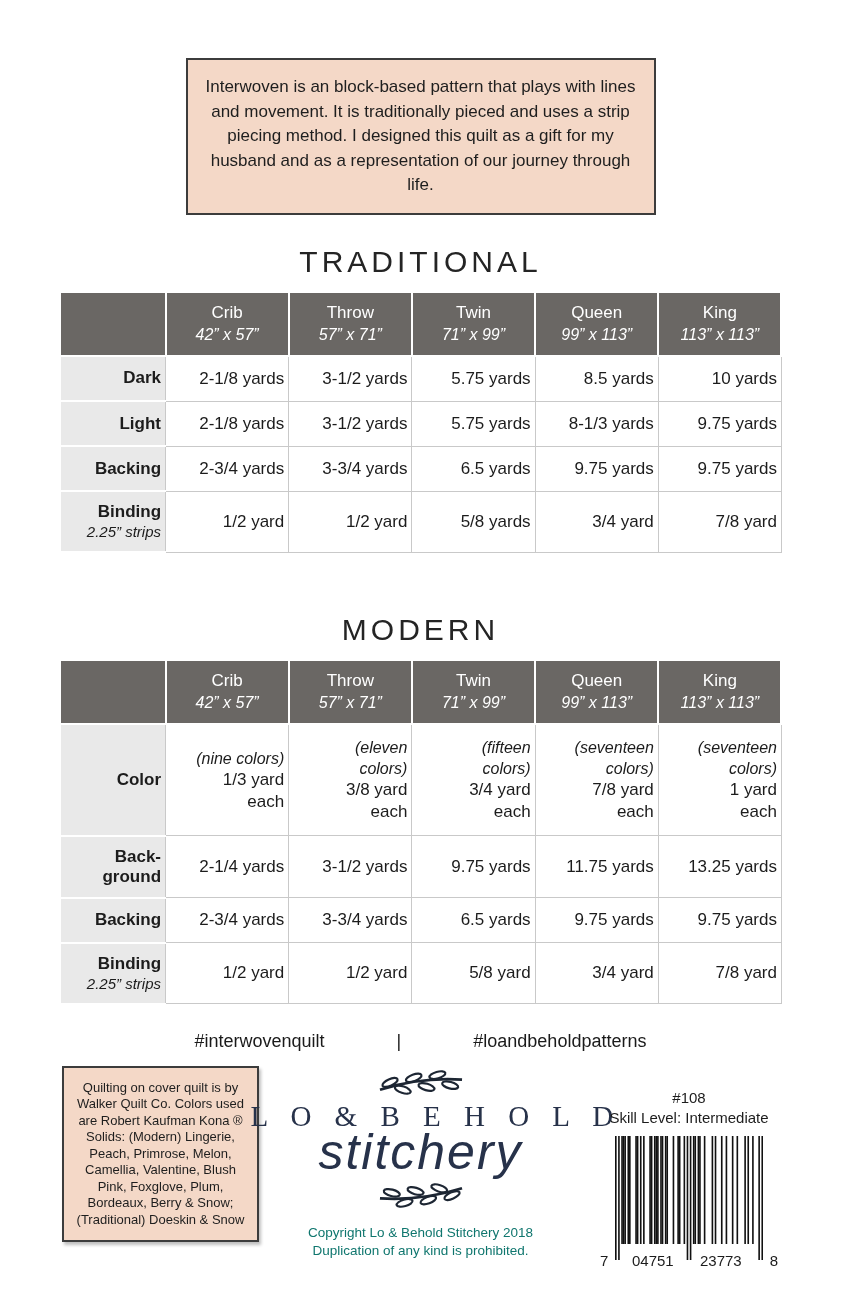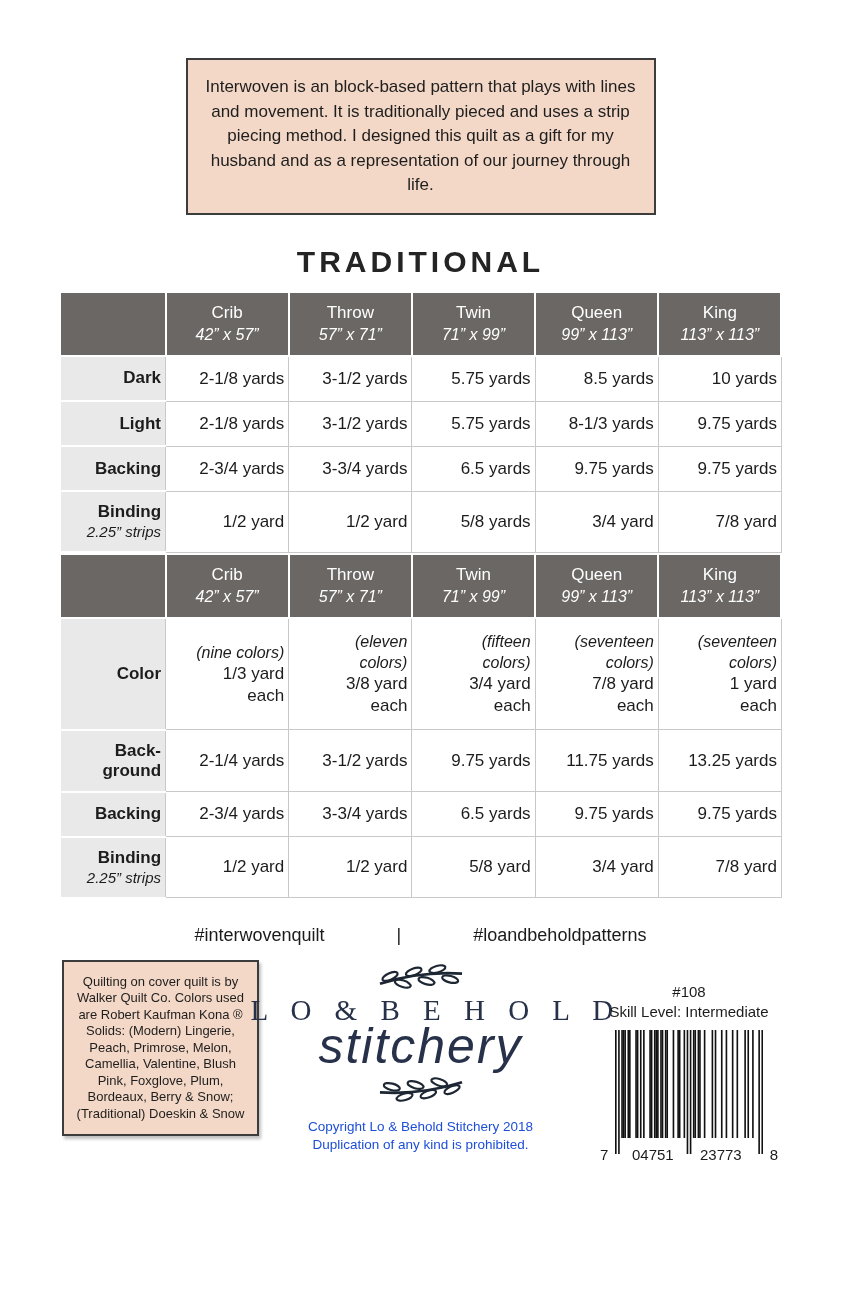--- a/index.html
+++ b/index.html
@@ -18,21 +18,21 @@
   
   .intro-box{
     width:470px;box-sizing:border-box;margin:58px auto 0;
     background:var(--pink);border:2px solid var(--box-border);
     padding:15px 16px;text-align:center;
   }
   .intro-box p{margin:0;font-size:17px;line-height:24.5px;color:#1e1e1e;}
 
   
   .section-title{
-    text-align:center;font-weight:700;color:#242424;
+    text-align:center;font-weight:400;color:#242424;
     font-size:30px;letter-spacing:4px;margin:30px 0 12px;
   }
   .section-title.modern{margin-top:60px;}
 
   
   table.yardage{
     width:722px;margin:0 auto;border-collapse:collapse;table-layout:fixed;
   }
   table.yardage col.c-label{width:106px;}
   table.yardage col.c-size{width:123.2px;}
@@ -79,21 +79,21 @@
   .laurel{display:block;margin:0 auto;}
   .laurel.flip{transform:rotate(180deg);}
   .logo-name{
     font-family:"Liberation Serif",serif;font-size:29px;letter-spacing:8px;
     line-height:30px;margin-top:4px;white-space:nowrap;
   }
   .logo-script{
     font-family:Liberation Sans, sans-serif;font-style:italic;font-size:50px;
     line-height:58px;margin-top:-8px;letter-spacing:2px;
   }
-  .copyright{font-size:13.5px;line-height:18px;color:#1d4ed8;margin-top:12px;}
+  .copyright{font-size:13.5px;line-height:18px;color:#0f766e;margin-top:12px;}
 
   .right-block{position:absolute;right:37px;top:22px;width:230px;text-align:center;}
   .item-number{font-size:15px;line-height:20px;}
   .skill-level{font-size:15px;line-height:20px;}
   .barcode{position:relative;width:178px;height:132px;margin:8px auto 0;}
   .barcode svg{position:absolute;left:15px;top:0;width:148px;height:124px;}
   .barcode-digits span{position:absolute;font-size:15px;bottom:0;line-height:15px;}
   .d-lead{left:0;}
   .d-left{left:32px;}
   .d-right{left:100px;text-align:right;}
@@ -173,20 +173,21 @@
         <td class="rowlabel tall"><span class="label-main">Binding</span><span class="label-sub">2.25” strips</span></td>
         <td>1/2 yard</td>
         <td>1/2 yard</td>
         <td>5/8 yards</td>
         <td>3/4 yard</td>
         <td>7/8 yard</td>
       </tr>
     </tbody>
   </table>
 
+  <h2 class="section-title modern">MODERN</h2>
 
   <table class="yardage">
     <colgroup>
         <col class="c-label">
         <col class="c-size">
         <col class="c-size">
         <col class="c-size">
         <col class="c-size">
         <col class="c-size">
       </colgroup>

